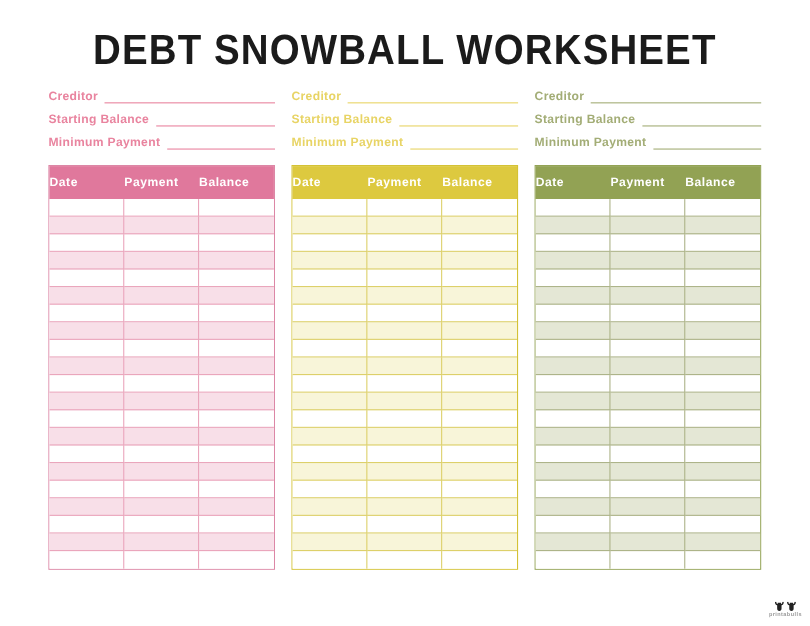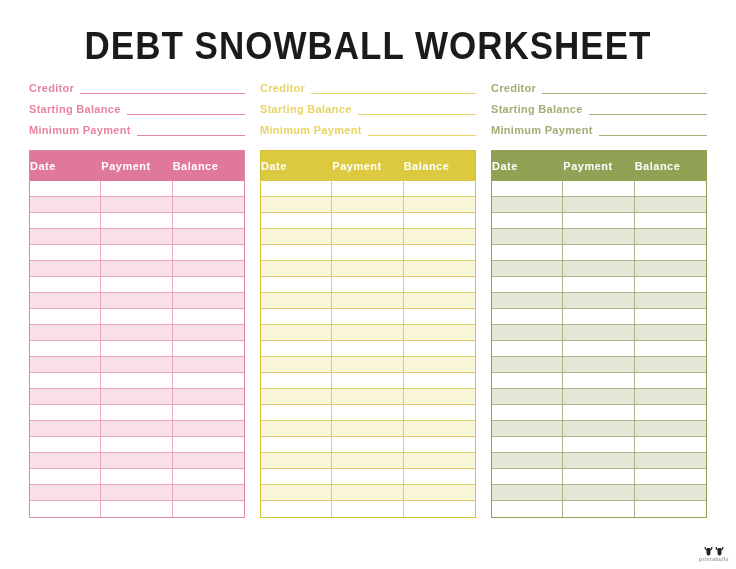--- a/index.html
+++ b/index.html
@@ -20,21 +20,21 @@
     letter-spacing:1px;
     color:#1b1b1b;
     transform:scaleY(1.1);
     transform-origin:top center;
     white-space:nowrap;
   }
 
   .sections{
     display:flex;
     gap:15px;
-    padding:0 29px;
+    padding:0 44px;
     margin-top:20px;
   }
   .section{flex:1;min-width:0;}
 
   
   .section.pink  {--accent:#e0789c;--label:#e9849f;--tint:#f8dfe8;--grid:#eaa6bc;--outer:#dc87a6;}
   .section.yellow{--accent:#ddc93f;--label:#e8d465;--tint:#f8f5d9;--grid:#ddd06a;--outer:#d4c235;}
   .section.green {--accent:#92a254;--label:#a3ad76;--tint:#e4e7d5;--grid:#adb489;--outer:#93a355;}
 
   .fields{margin-bottom:14px;}

